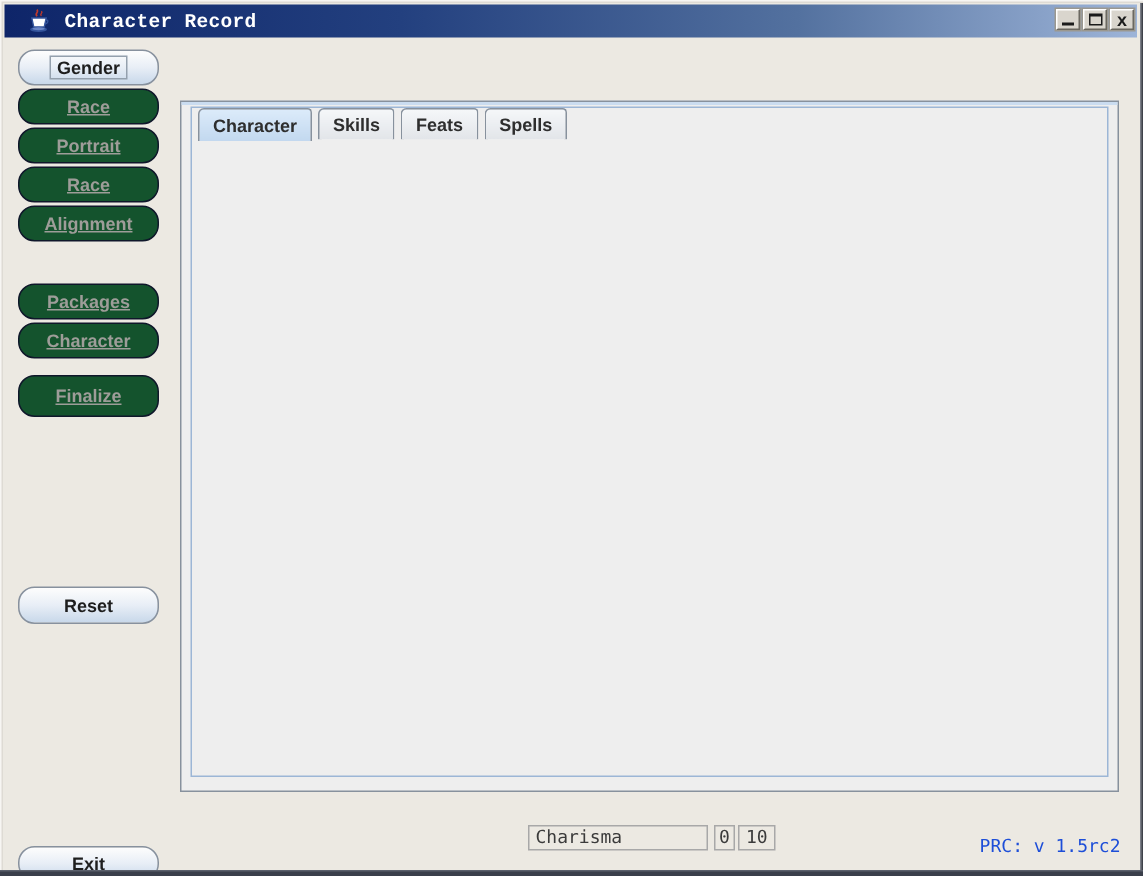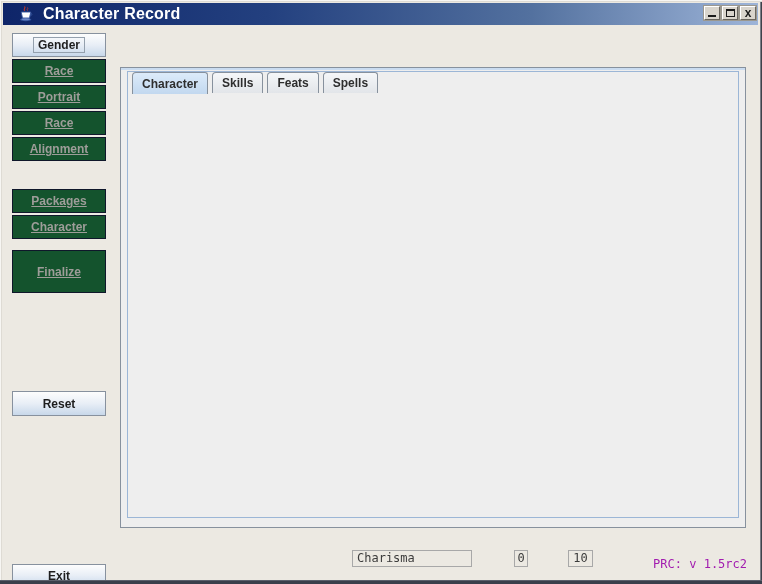--- a/index.html
+++ b/index.html
@@ -11,38 +11,38 @@
                 inset -1px 0 0 #3f424b, inset -2px 0 0 #7b7e87;
   }
   .bottom-edge{position:absolute;left:0;right:0;bottom:0;height:4px;background:#3a3f4b;border-top:1px solid #5b606c;}
   
   .titlebar{
     position:absolute;left:3px;top:3px;width:755px;height:22px;
     background:linear-gradient(90deg,#0e2569 0%,#23407f 35%,#53719f 70%,#9db4d8 100%);
     display:flex;align-items:center;color:#fff;
   }
   .title-icon{width:16px;height:16px;margin-left:15px;flex:0 0 auto;}
-  .title-text{font-size:16px;font-weight:bold;margin-left:9px;letter-spacing:.2px;white-space:nowrap;}
+  .title-text{font-size:13px;font-weight:bold;margin-left:9px;letter-spacing:.2px;white-space:nowrap;font-family:Liberation Mono, monospace;}
   .winbtn{
     position:absolute;top:3px;width:16px;height:14px;background:#d9d5cd;
     border:1px solid;border-color:#ffffff #6b6861 #6b6861 #ffffff;
     box-shadow:0 0 0 1px #9b988f;
     display:flex;align-items:flex-end;justify-content:center;cursor:default;
   }
   .winbtn.min{right:38px;}
   .winbtn.max{right:20px;align-items:center;}
   .winbtn.cls{right:2px;align-items:center;}
   .glyph-min{width:8px;height:2px;background:#1b1b1b;margin-bottom:2px;}
   .glyph-max{width:9px;height:8px;border:1px solid #1b1b1b;border-top-width:2px;}
   .glyph-x{font-size:12px;font-weight:bold;color:#1b1b1b;line-height:10px;font-family:"Liberation Sans",sans-serif;}
   
   .sbtn{
     position:absolute;left:12px;width:94px;height:24px;
     display:flex;align-items:center;justify-content:center;
-    font-size:12px;font-weight:bold;cursor:default;
+    font-size:12px;font-weight:bold;cursor:default;border-radius:11px;
   }
   .sbtn.on{
     background:linear-gradient(180deg,#fdfdfd 0%,#e8eef6 50%,#c8d8ea 100%);
     border:1px solid #87919e;color:#1e1e1e;
   }
   .sbtn.off{background:#14532d;border:1px solid #0f172a;color:#9e9d99;text-decoration:underline;}
   .focus-ring{border:1px solid #94a0ad;padding:0 4px;}
   
   .tabs-row{position:absolute;left:132px;top:46px;display:flex;gap:4px;z-index:3;margin-top:26px;}
   .tab{
@@ -70,25 +70,25 @@
   }
   .achp .line{display:flex;line-height:14px;}
   .achp .lbl{width:24px;}
   .achp .val{width:20px;text-align:center;}
   .infobox{
     position:absolute;left:352px;top:185px;width:177px;height:52px;
     border:1px solid #a8a8a8;padding:8px 16px 0 13px;
   }
   .infobox .line{display:flex;justify-content:space-between;line-height:17px;}
   .abilities{position:absolute;left:352px;top:287px;}
-  .ab-row{display:flex;margin-bottom:2px;height:17px;gap:38px;}
+  .ab-row{display:flex;margin-bottom:2px;height:17px;}
   .ab-name{width:120px;border:1px solid #a8a8a8;padding:0 0 0 4px;line-height:15px;}
   .ab-mod{width:14px;border:1px solid #a8a8a8;margin-left:4px;text-align:center;line-height:15px;}
   .ab-score{width:25px;border:1px solid #a8a8a8;margin-left:2px;text-align:center;line-height:15px;}
-  .version{position:absolute;right:15px;top:557px;font-family:"DejaVu Sans Mono",monospace;font-size:12px;color:#a21caf;}
+  .version{position:absolute;right:15px;top:557px;font-family:"DejaVu Sans Mono",monospace;font-size:12px;color:#1d4ed8;}
 </style>
 </head>
 <body>
 
 <div class="window">
 
   <div class="titlebar">
     <svg class="title-icon" viewBox="0 0 16 16">
       <path d="M6.5 0.5 C8.5 2 4.5 3 6.8 4.8" stroke="#c03a2b" stroke-width="1.1" fill="none"></path>
       <path d="M9.5 1.5 C11 2.6 8 3.2 9.6 4.6" stroke="#c03a2b" stroke-width="0.9" fill="none"></path>
@@ -123,21 +123,21 @@
     </div>
   <div class="sbtn off" style="top:137px">
       <span>Alignment</span>
     </div>
   <div class="sbtn off" style="top:189px">
       <span>Packages</span>
     </div>
   <div class="sbtn off" style="top:215px">
       <span>Character</span>
     </div>
-  <div class="sbtn off" style="top:250px;height:43px">
+  <div class="sbtn off" style="top:250px;height:28px">
       <span>Finalize</span>
     </div>
   <div class="sbtn on" style="top:391px;height:25px">
       <span>Reset</span>
     </div>
   <div class="sbtn on" style="top:564px;height:23px">
       <span>Exit</span>
     </div>
 
   <div class="tabs-row">

